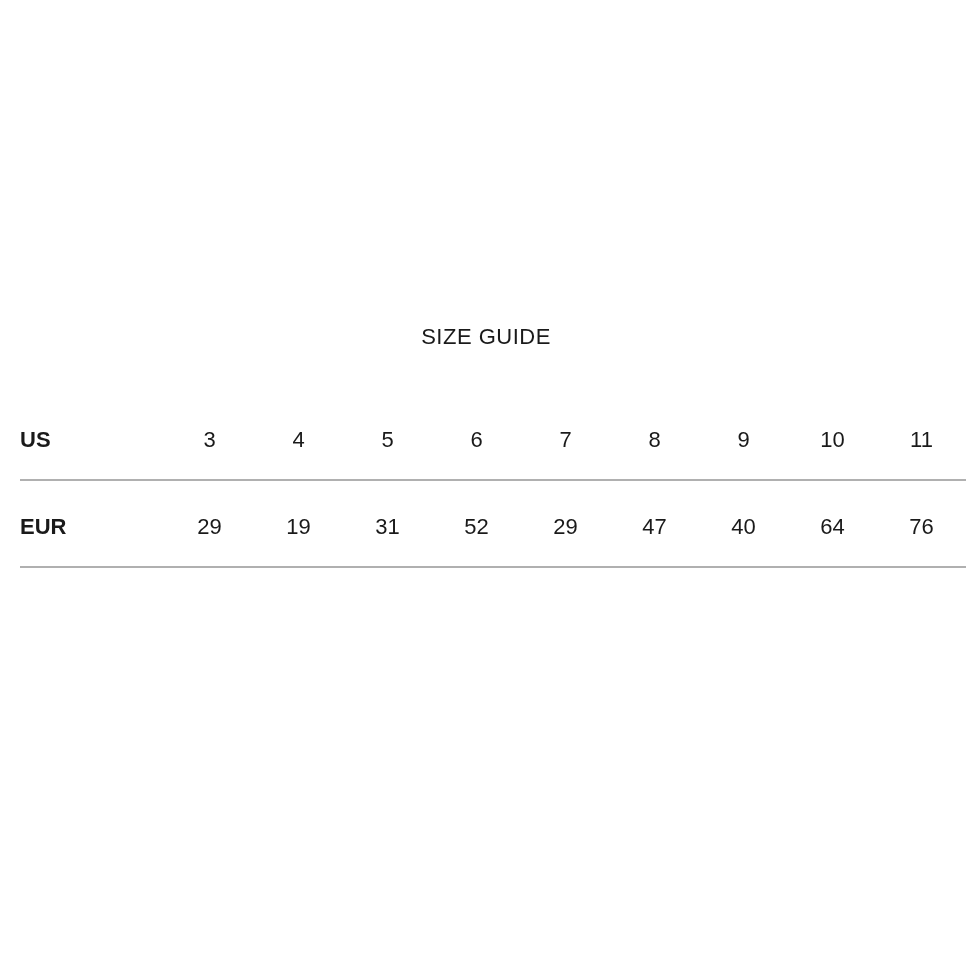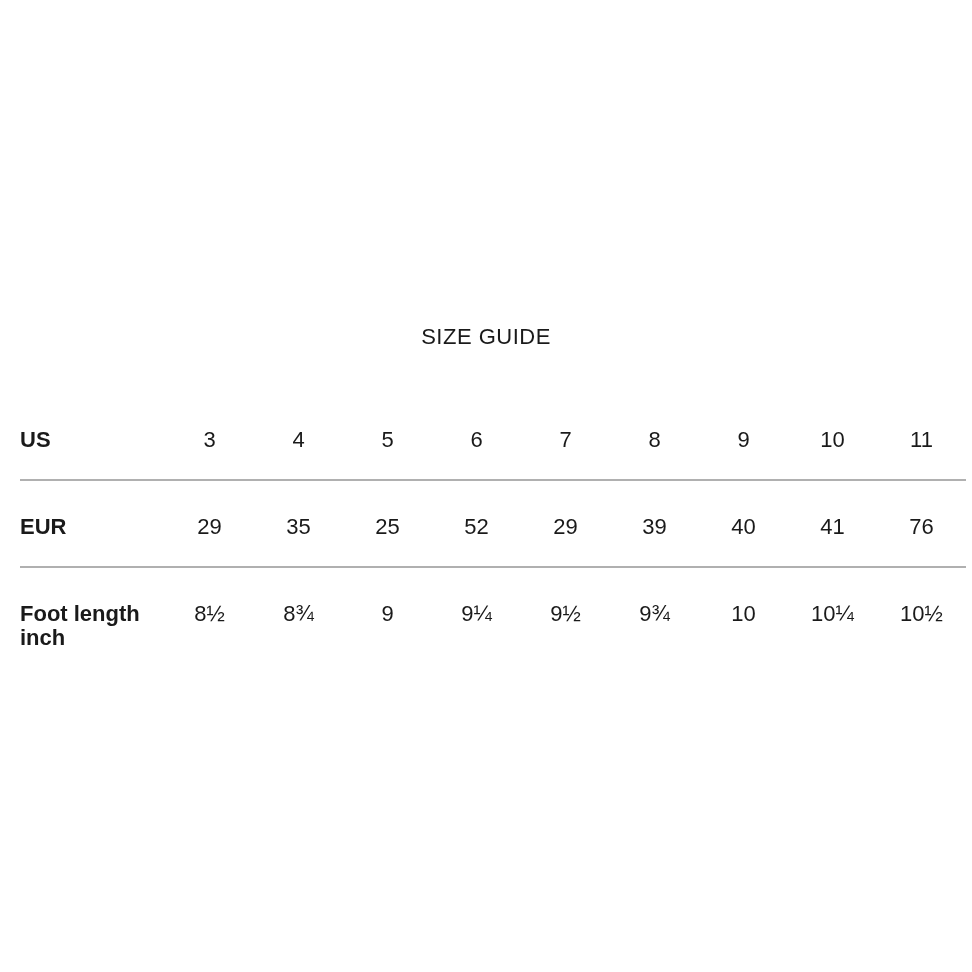--- a/index.html
+++ b/index.html
@@ -79,37 +79,25 @@
         <td class="value-cell">6</td>
         <td class="value-cell">7</td>
         <td class="value-cell">8</td>
         <td class="value-cell">9</td>
         <td class="value-cell">10</td>
         <td class="value-cell">11</td>
       </tr>
       <tr class="with-divider">
         <th class="row-label">EUR</th>
         <td class="value-cell">29</td>
-        <td class="value-cell">35</td>
-        <td class="value-cell">25</td>
+        <td class="value-cell">19</td>
+        <td class="value-cell">31</td>
         <td class="value-cell">52</td>
         <td class="value-cell">29</td>
-        <td class="value-cell">39</td>
+        <td class="value-cell">47</td>
         <td class="value-cell">40</td>
-        <td class="value-cell">41</td>
+        <td class="value-cell">64</td>
         <td class="value-cell">76</td>
-      </tr>
-      <tr>
-        <th class="row-label">Foot length inch</th>
-        <td class="value-cell">8½</td>
-        <td class="value-cell">8¾</td>
-        <td class="value-cell">9</td>
-        <td class="value-cell">9¼</td>
-        <td class="value-cell">9½</td>
-        <td class="value-cell">9¾</td>
-        <td class="value-cell">10</td>
-        <td class="value-cell">10¼</td>
-        <td class="value-cell">10½</td>
       </tr>
     </tbody>
   </table>
 
 </div>
 
 </body></html>

